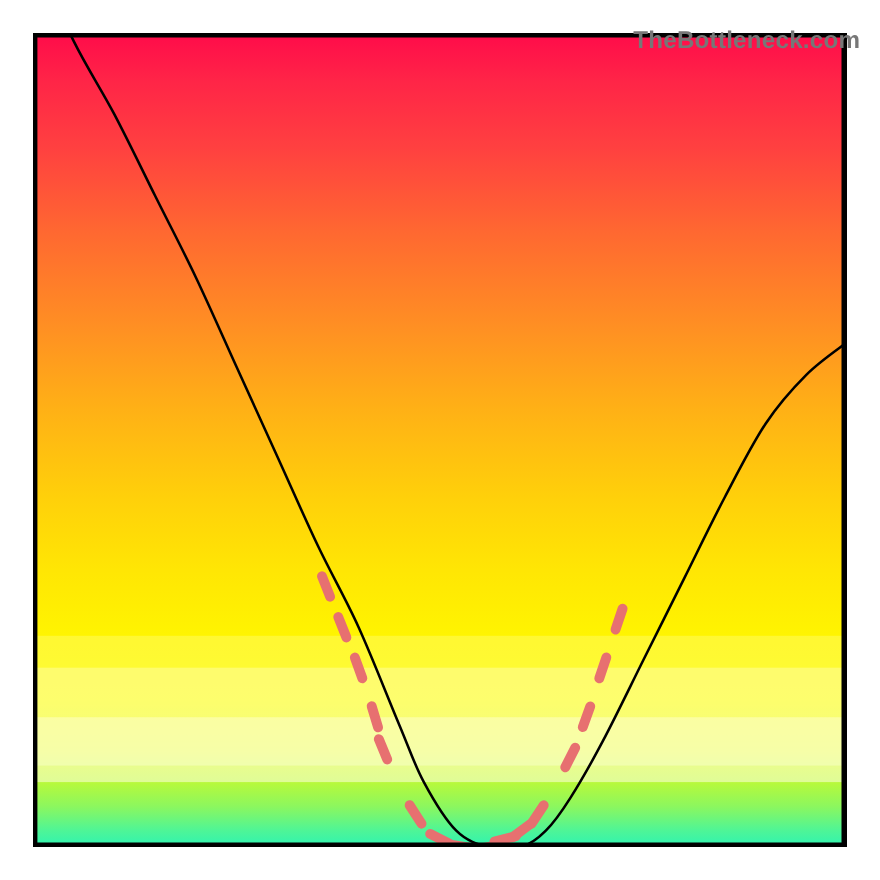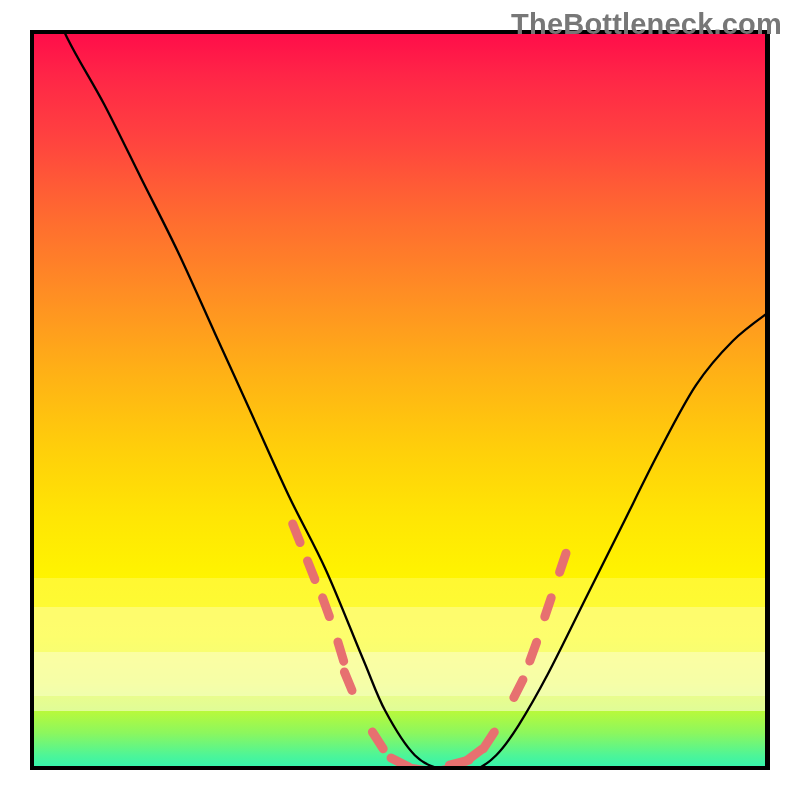--- a/index.html
+++ b/index.html
@@ -77,23 +77,23 @@
   }
   svg.curve {
     position: absolute;
     left: 30px;
     top: 30px;
     width: 740px;
     height: 740px;
   }
   .watermark {
     position: absolute;
-    top: 8px;
+    top: 24px;
     right: 18px;
-    font-size: 29px;
+    font-size: 22px;
     font-weight: 700;
     letter-spacing: 0.2px;
     color: #777;
   }
 </style>
 </head>
 <body>
 
 <div class="stage">
 

